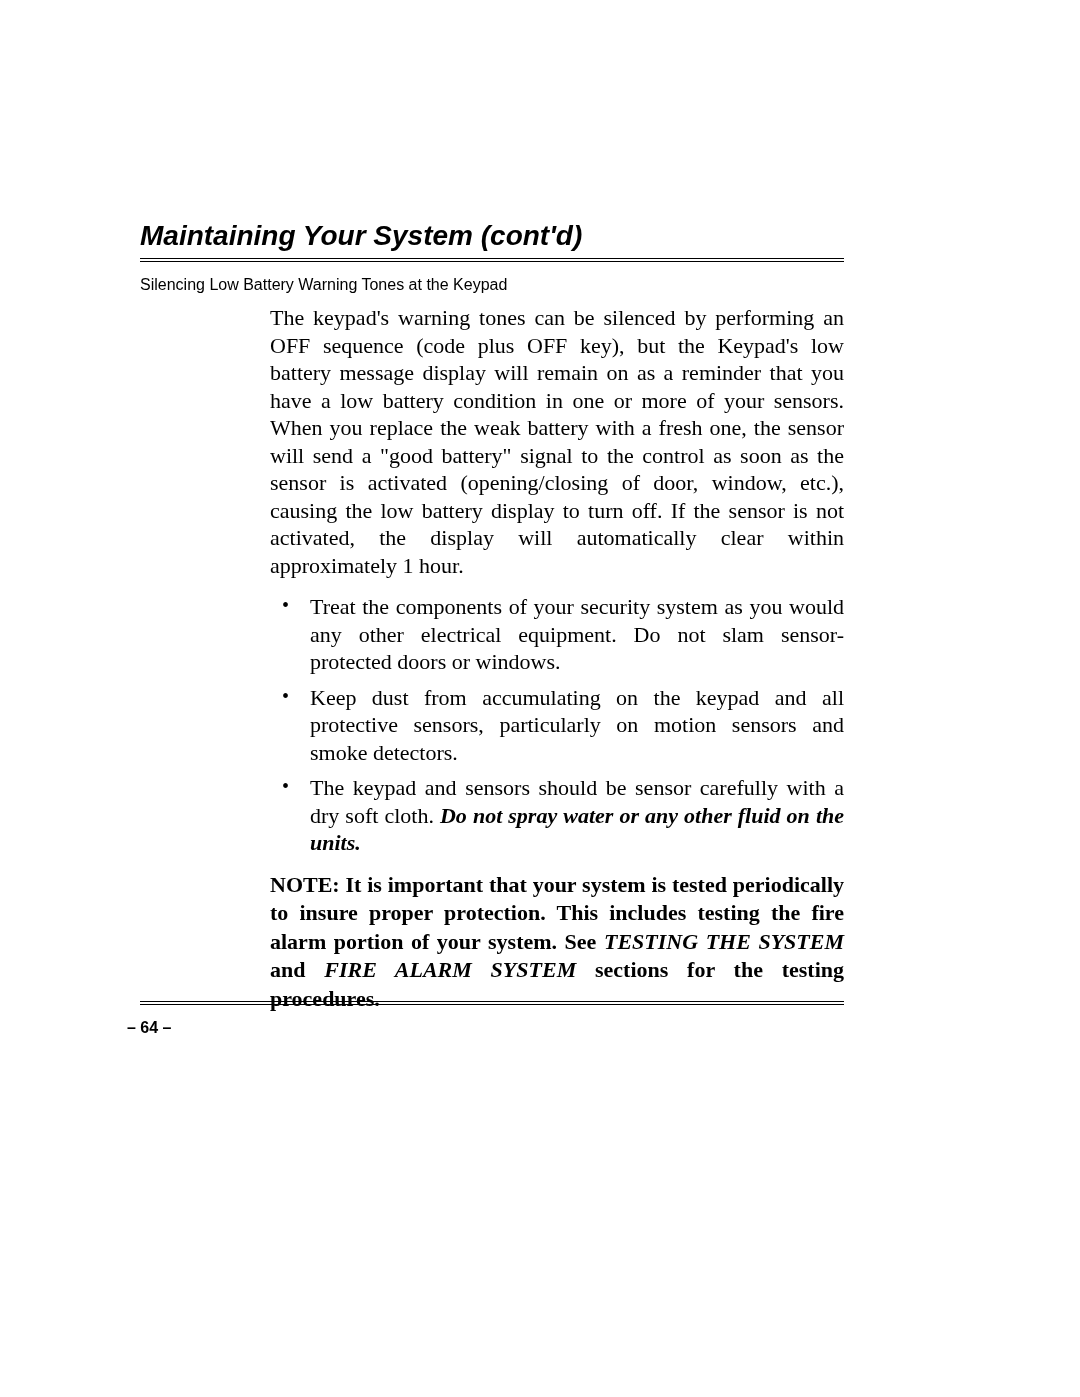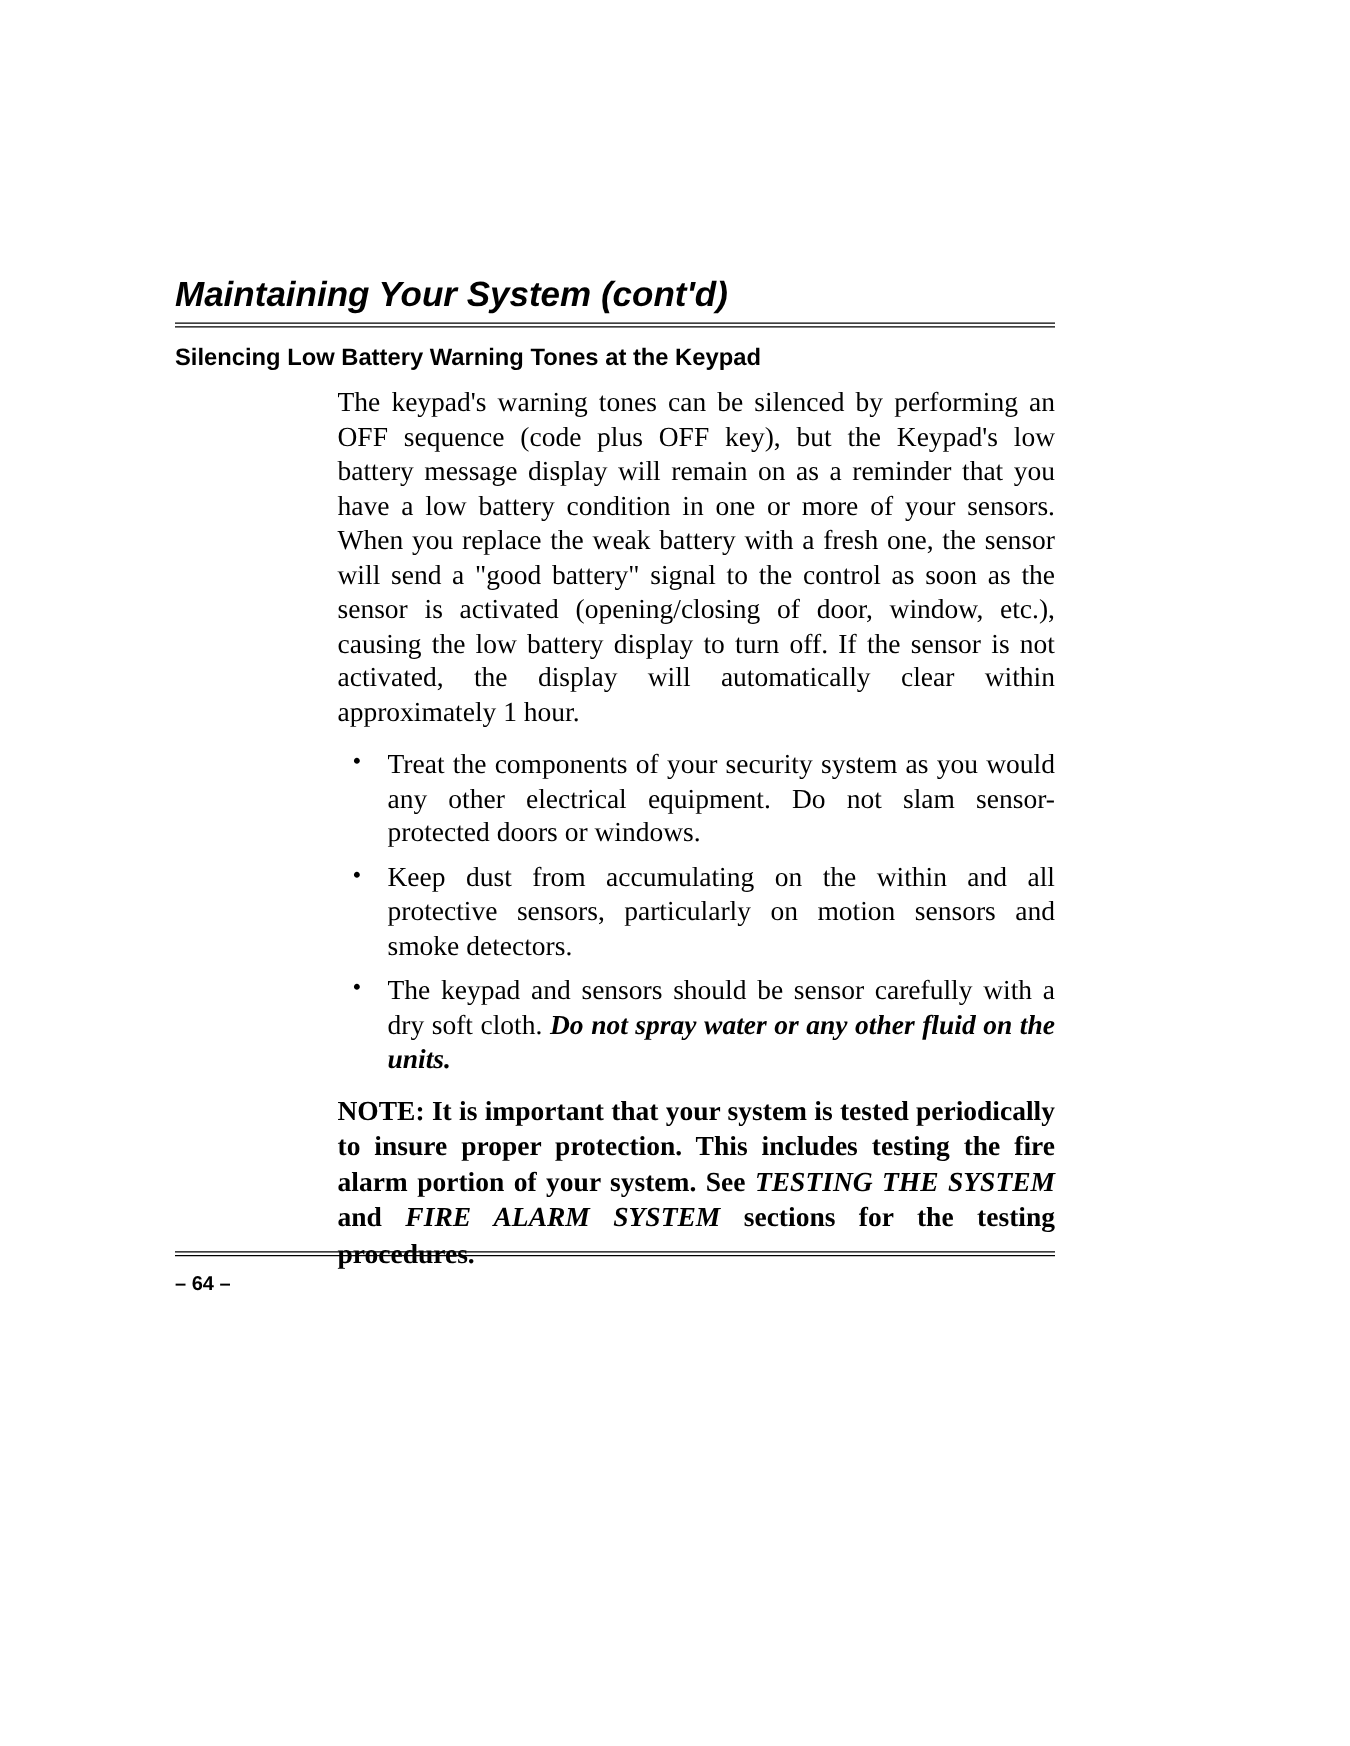--- a/index.html
+++ b/index.html
@@ -20,22 +20,22 @@
     font-family: Arial, Helvetica, sans-serif;
     font-weight: bold;
     font-style: italic;
     font-size: 28px;
     border-bottom: 4px double #000;
     padding-bottom: 6px;
     margin-bottom: 14px;
   }
   .section-heading {
     font-family: Arial, Helvetica, sans-serif;
-    font-weight: bold;
-    font-size: 19px;
+    font-weight: normal;
+    font-size: 16px;
     margin-top: 0;
     margin-bottom: 10px;
   }
   .body-text {
     font-size: 22px;
     line-height: 1.25;
     text-align: justify;
     margin-left: 130px;
     margin-bottom: 14px;
   }
@@ -75,21 +75,21 @@
   }
   .footer-rule {
     position: absolute;
     left: 140px;
     right: 140px;
     bottom: 392px;
     border-top: 4px double #000;
   }
   .page-number {
     position: absolute;
-    left: 140px;
+    left: 127px;
     bottom: 360px;
     font-family: Arial, Helvetica, sans-serif;
     font-weight: bold;
     font-size: 16px;
   }
 </style>
 </head>
 <body>
 
 <div class="page">
@@ -98,21 +98,21 @@
 
   <div class="section-heading">Silencing Low Battery Warning Tones at the Keypad</div>
 
   <div class="body-text">
     <span>The keypad's warning tones can be silenced by performing an OFF sequence (code plus OFF key)</span><span>, but the Keypad's low battery message display will remain on as a reminder that you have a low battery condition in one or more of your sensors. When you replace the weak battery with a fresh one, the sensor will send a "good battery" signal to the control as soon as the sensor is activated (opening/closing of door, window, etc.), causing the low battery display to turn off. If the sensor is not activated, the display will automatically clear within approximately 1 hour.</span>
   </div>
 
 
   <ul class="routine">
     <li>Treat the components of your security system as you would any other electrical equipment. Do not slam sensor-protected doors or windows.</li>
-    <li>Keep dust from accumulating on the within and all protective sensors, particularly on motion sensors and smoke detectors.</li>
+    <li>Keep dust from accumulating on the keypad and all protective sensors, particularly on motion sensors and smoke detectors.</li>
     <li>
       <span>The keypad and sensors should be sensor carefully with a dry soft cloth.</span>
       <span class="italic-bold">Do not spray water or any other fluid on the units.</span>
     </li>
   </ul>
 
   <div class="note">
     <span>NOTE: It is important that your system is tested periodically to insure proper protection. This includes testing the fire alarm portion of your system. See </span><span class="ref">TESTING THE SYSTEM</span><span> and </span><span class="ref">FIRE ALARM SYSTEM</span><span> sections for the testing procedures.</span>
   </div>
 

